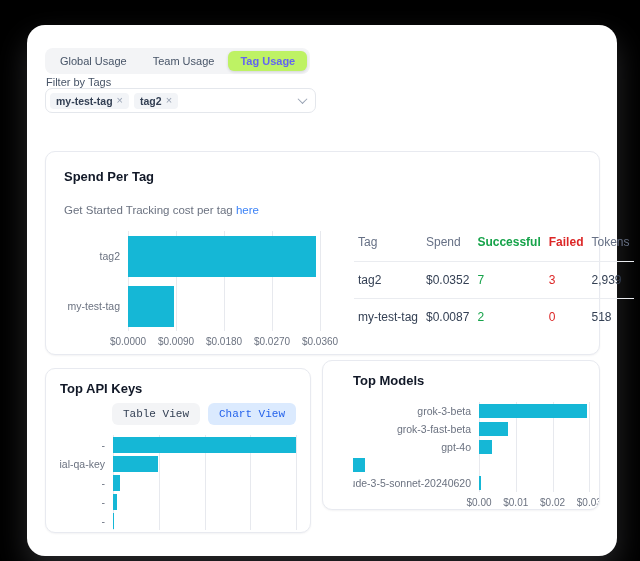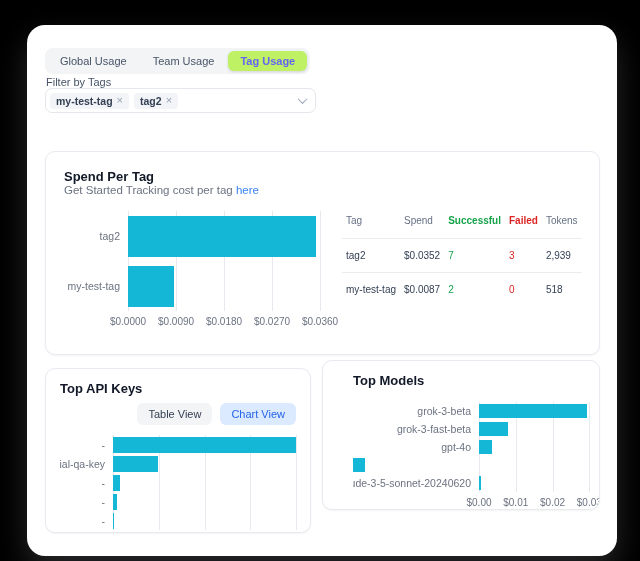--- a/index.html
+++ b/index.html
@@ -21,46 +21,46 @@
         font-weight:700;color:#344054;gap:4px}
   .chip .x{color:#98a2b3;font-weight:400;font-size:11px;cursor:pointer;line-height:1}
   .chev{margin-left:auto;width:7px;height:7px;border-right:1.5px solid #98a2b3;border-bottom:1.5px solid #98a2b3;
         transform:rotate(45deg) translate(-1px,-1px)}
   
   .card{position:absolute;background:#fff;border:1px solid #e8eaf0;border-radius:10px;box-shadow:0 1px 2px rgba(16,24,40,.05)}
   .card-spend{left:18px;top:126px;width:555px;height:204px;padding:17px 18px}
   .card-keys{left:18px;top:343px;width:266px;height:165px;padding:12px 14px;overflow:hidden}
   .card-models{left:295px;top:335px;width:278px;height:150px;padding:12px 30px;overflow:hidden}
   .card h3{font-size:13px;color:#111827;font-weight:700}
-  .sub{font-size:11.5px;color:#6b7280;margin-top:0}
+  .sub{font-size:11.5px;color:#6b7280;margin-top:20px}
   .sub a{color:#3b82f6;text-decoration:none;cursor:pointer}
   .spend-content{display:flex;margin-top:15px}
   
   .hchart{position:relative;flex-shrink:0}
   .rows{position:relative}
   .grid{position:absolute;left:var(--g);right:0;top:0;bottom:0;z-index:0}
   .gline{position:absolute;top:0;bottom:0;width:1px;background:#e7e9ee}
   .crow{display:flex;align-items:center;height:var(--rh);position:relative;z-index:1}
   .clab{width:var(--g);flex-shrink:0;padding-right:8px;display:flex;justify-content:flex-end;overflow:hidden;
         white-space:nowrap;font-size:10.5px;color:#6b7280}
   .ctrack{flex:1;height:var(--bh);position:relative}
   .cbar{position:absolute;left:0;top:0;bottom:0;background:var(--barcolor,#15b7d6)}
   .ticks{position:relative;margin-left:var(--g);height:13px;margin-top:5px;font-size:10px;color:#6b7280}
   .tick{position:absolute;transform:translateX(-50%);white-space:nowrap}
   
-  .ttable{flex:1;margin-left:22px;border-collapse:collapse;font-size:10px;height:1px}
+  .ttable{flex:1;margin-left:34px;border-collapse:collapse;font-size:12px;height:1px}
   .ttable th{text-align:left;color:#667085;font-weight:500;padding:4px 4px 12px 4px;white-space:nowrap}
   .ttable th.green{color:#16a34a;font-weight:700}
   .ttable th.red{color:#dc2626;font-weight:700}
   .ttable td{padding:11px 4px;color:#344054;border-top:1px solid #eaecf0;white-space:nowrap}
   .ttable td.green{color:#16a34a}
   .ttable td.red{color:#dc2626}
   
   .btnrow{display:flex;justify-content:flex-end;gap:8px;margin-top:7px}
-  .btn{font-size:11px;padding:5px 11px;border-radius:6px;cursor:pointer;border:none;font-family:Liberation Sans, sans-serif}
+  .btn{font-size:11px;padding:5px 11px;border-radius:6px;cursor:pointer;border:none;font-family:Liberation Mono, monospace}
   .btn.plain{background:#f3f4f6;color:#344054}
   .btn.sel{background:#dbeafe;color:#2563eb;font-weight:500}
   .mt10{margin-top:10px}.mt12{margin-top:14px}
 </style>
 </head>
 <body>
 
 <div class="window">
 
   <div class="seg tabs1">

